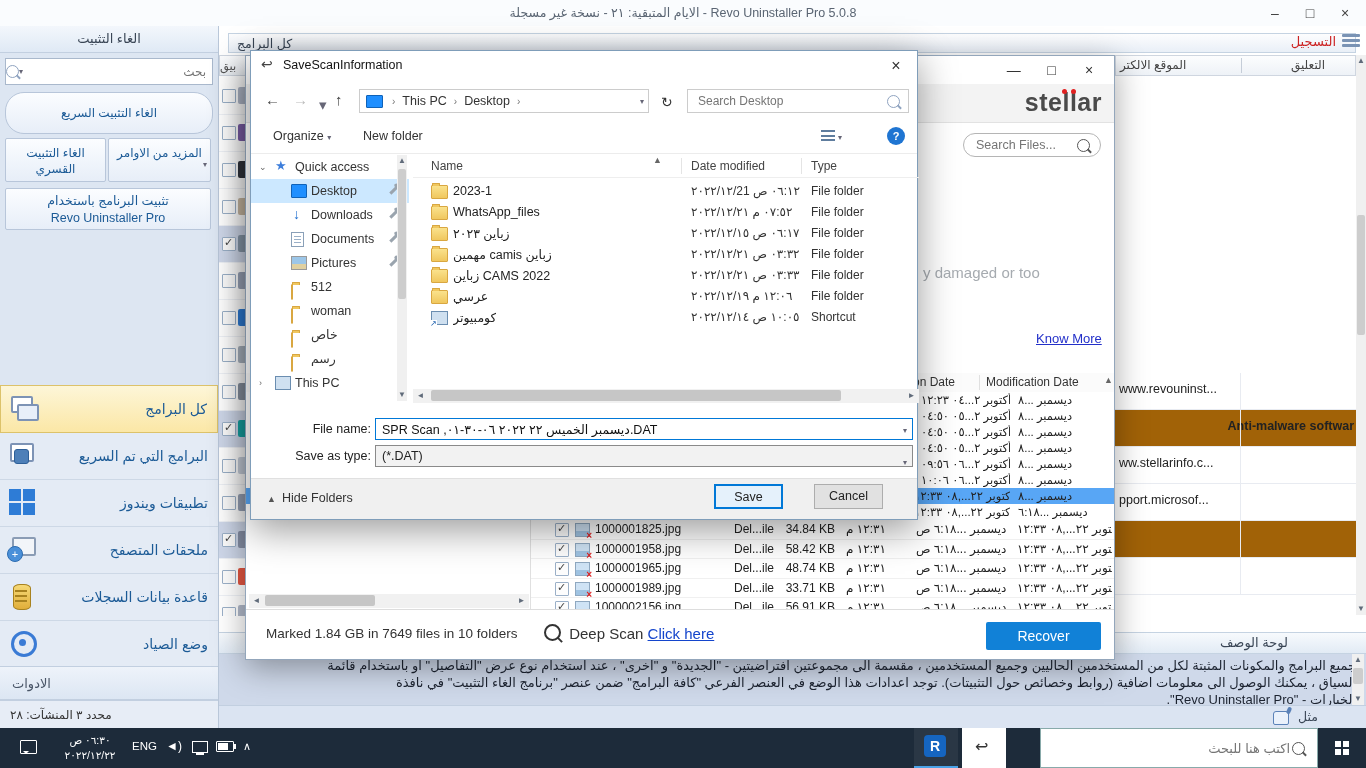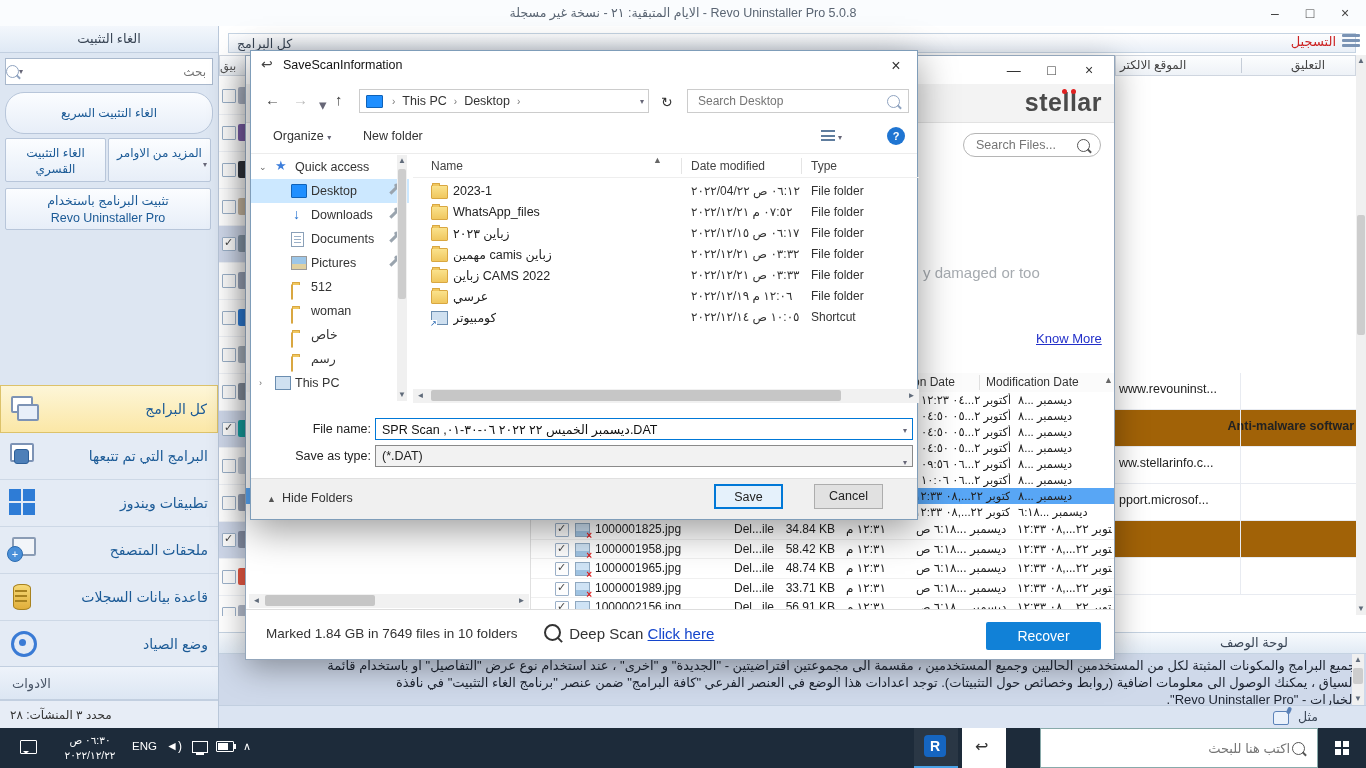--- a/index.html
+++ b/index.html
@@ -260,21 +260,21 @@
         <div>تثبيت البرنامج باستخدام</div>
         <div>Revo Uninstaller Pro</div>
       </div>
       <div id="sb-nav">
 
       <div class="nav-item icon-allprograms selected">
           <span class="nav-label">كل البرامج</span>
           <span class="nav-ico"></span>
         </div>
           <div class="nav-item icon-traced">
-          <span class="nav-label">البرامج التي تم تتبعها</span>
+          <span class="nav-label">البرامج التي تم السريع</span>
           <span class="nav-ico"></span>
         </div>
           <div class="nav-item icon-winapps">
           <span class="nav-label">تطبيقات ويندوز</span>
           <span class="nav-ico"></span>
         </div>
           <div class="nav-item icon-browser">
           <span class="nav-label">ملحقات المتصفح</span>
           <span class="nav-ico"></span>
         </div>
@@ -666,21 +666,21 @@
         <span id="lh-date">Date modified</span>
         <span id="lh-type">Type</span>
         <span class="vline" style="left:268px;"></span>
         <span class="vline" style="left:388px;"></span>
       </div>
       <div id="dlg-files">
 
       <div class="dfrow icon-folder">
           <span class="tico"></span>
           <span class="fname">2023-1</span>
-          <span class="fdate">٠٦:١٢ ص ٢٠٢٢/04/٢٢</span>
+          <span class="fdate">٠٦:١٢ ص ٢٠٢٢/١٢/21</span>
           <span class="ftype">File folder</span>
         </div>
           <div class="dfrow icon-folder">
           <span class="tico"></span>
           <span class="fname">WhatsApp_files</span>
           <span class="fdate">٠٧:٥٢ م ٢٠٢٢/١٢/٢١</span>
           <span class="ftype">File folder</span>
         </div>
           <div class="dfrow icon-folder">
           <span class="tico"></span>

